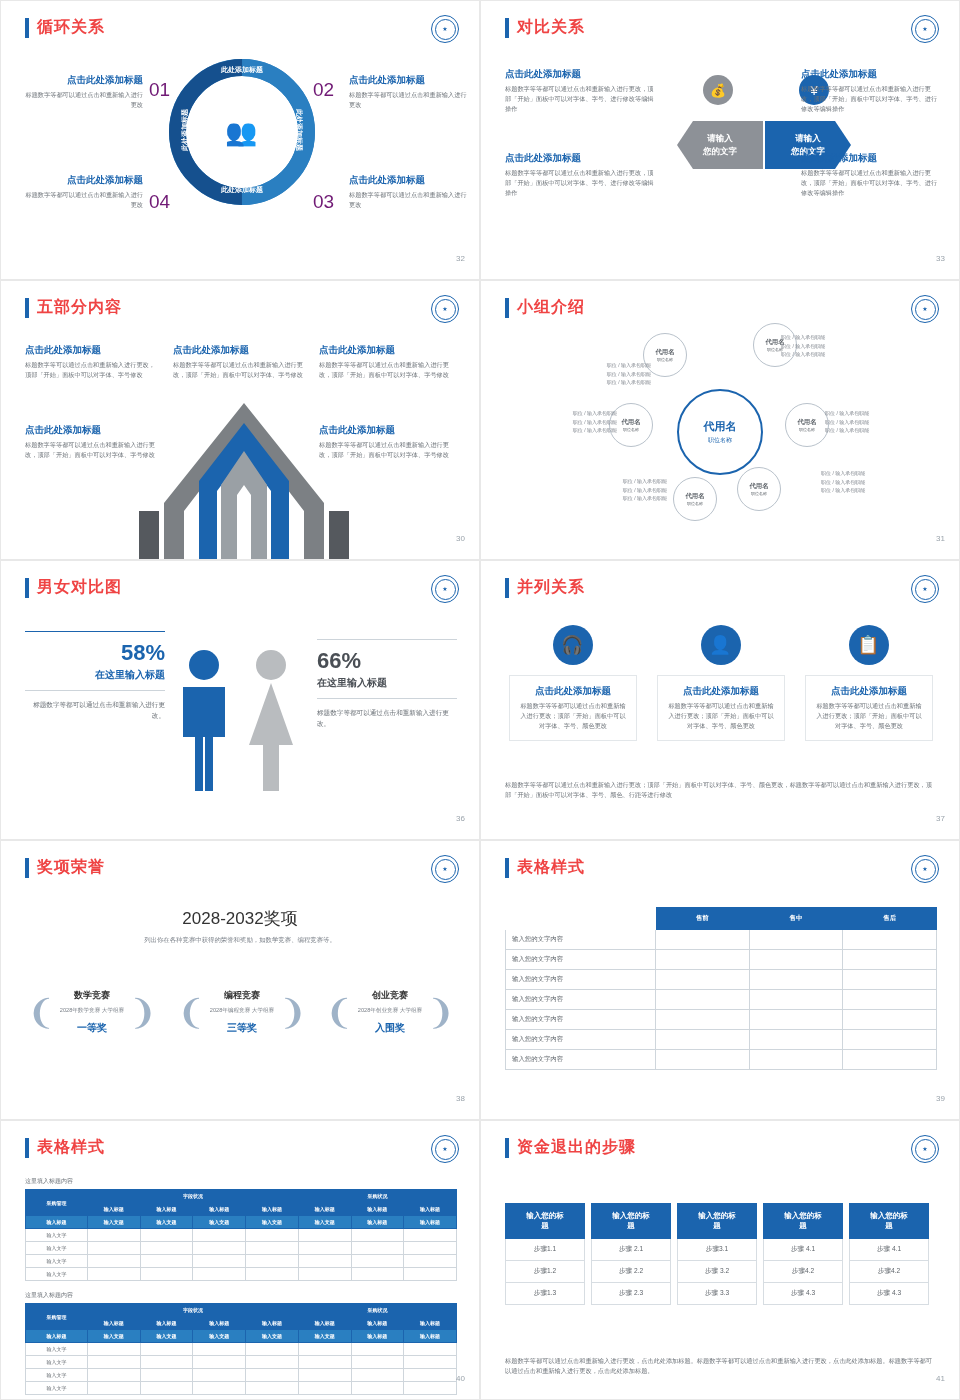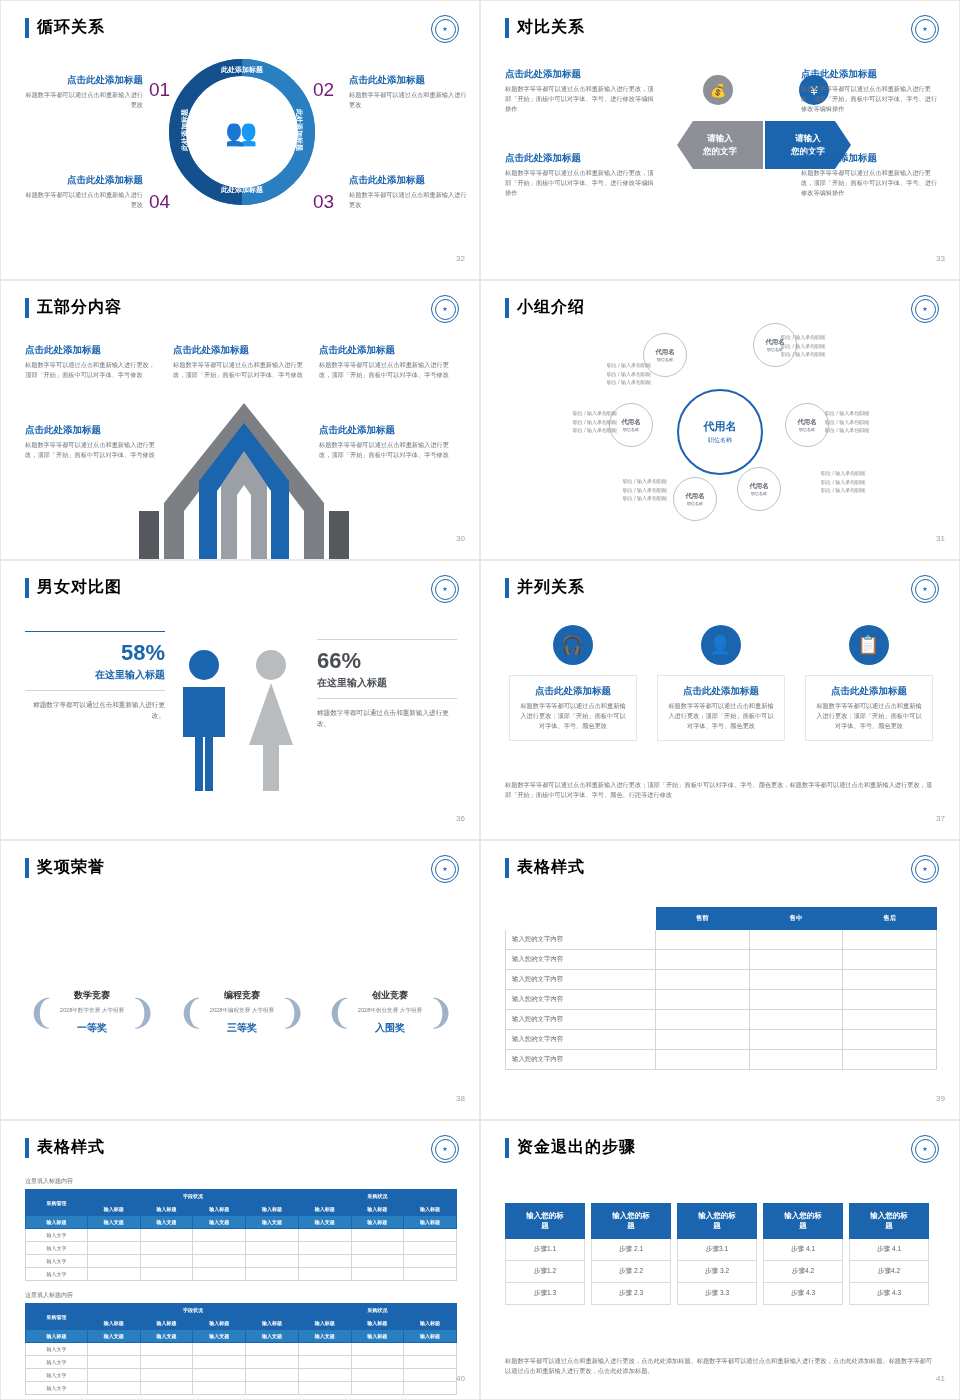--- a/index.html
+++ b/index.html
@@ -27,21 +27,21 @@
     position: absolute;
     left: 24px; top: 16px;
     display: flex; align-items: center;
   }
   .title-bar {
     width: 4px; height: 20px;
     background: #1b64ae;
     margin-right: 8px;
   }
   .slide-title {
-    font-size: 16px; font-weight: bold; color: #000000;
+    font-size: 16px; font-weight: bold; color: #ef4444;
     letter-spacing: 1px;
   }
   .logo {
     position: absolute; right: 20px; top: 14px;
     width: 28px; height: 28px; border-radius: 50%;
     border: 1.6px solid #1b64ae;
     display: flex; align-items: center; justify-content: center;
   }
   .logo .inner {
     width: 21px; height: 21px; border-radius: 50%;
@@ -422,20 +422,24 @@
 
   <div class="slide">
     <div class="slide-title-wrap">
       <div class="title-bar"></div>
       <div class="slide-title">奖项荣誉</div>
     </div>
     <div class="logo">
         <div class="inner">★</div>
       </div>
 
+    <div style="position:absolute; left:0; right:0; top:66px; text-align:center;">
+      <div style="font-size:17px; color:#333;">2028-2032奖项</div>
+      <div style="font-size:6.4px; color:#7b8189; margin-top:6px;">列出你在各种竞赛中获得的荣誉和奖励，如数学竞赛、编程竞赛等。</div>
+    </div>
 
     <div class="award" style="left:26px;">
       <div style="position:relative; display:inline-block; width:130px;">
         <span class="laurel" style="position:absolute; left:0; top:6px;">❨</span>
         <span class="laurel" style="position:absolute; right:0; top:6px;">❩</span>
         <div style="padding:0 22px;">
           <div class="award-name">数学竞赛</div>
           <div class="award-sub">2028年数学竞赛
 大学组赛</div>
           <div class="award-rank">一等奖</div>

